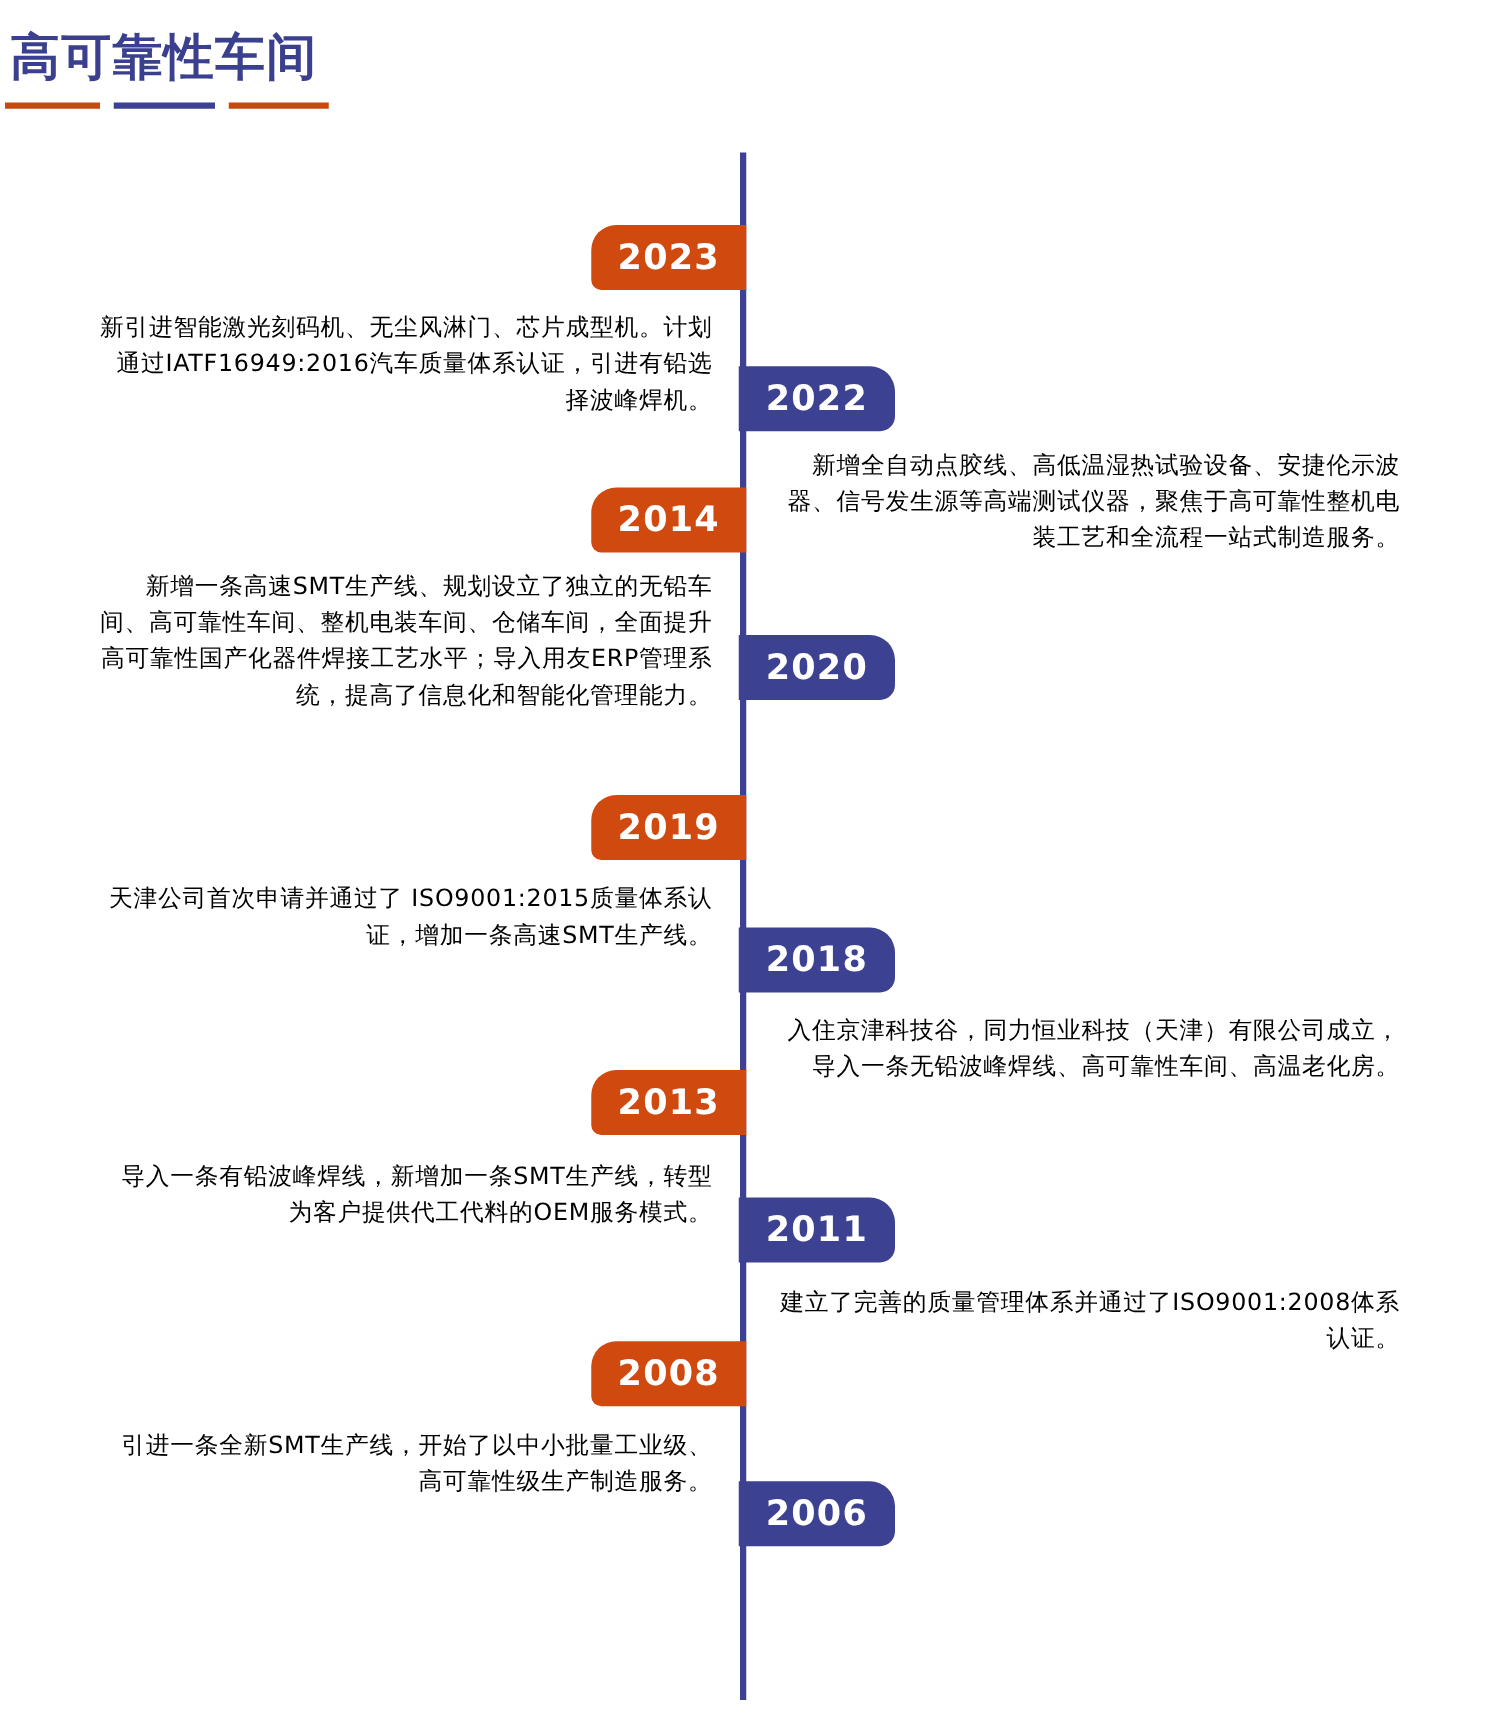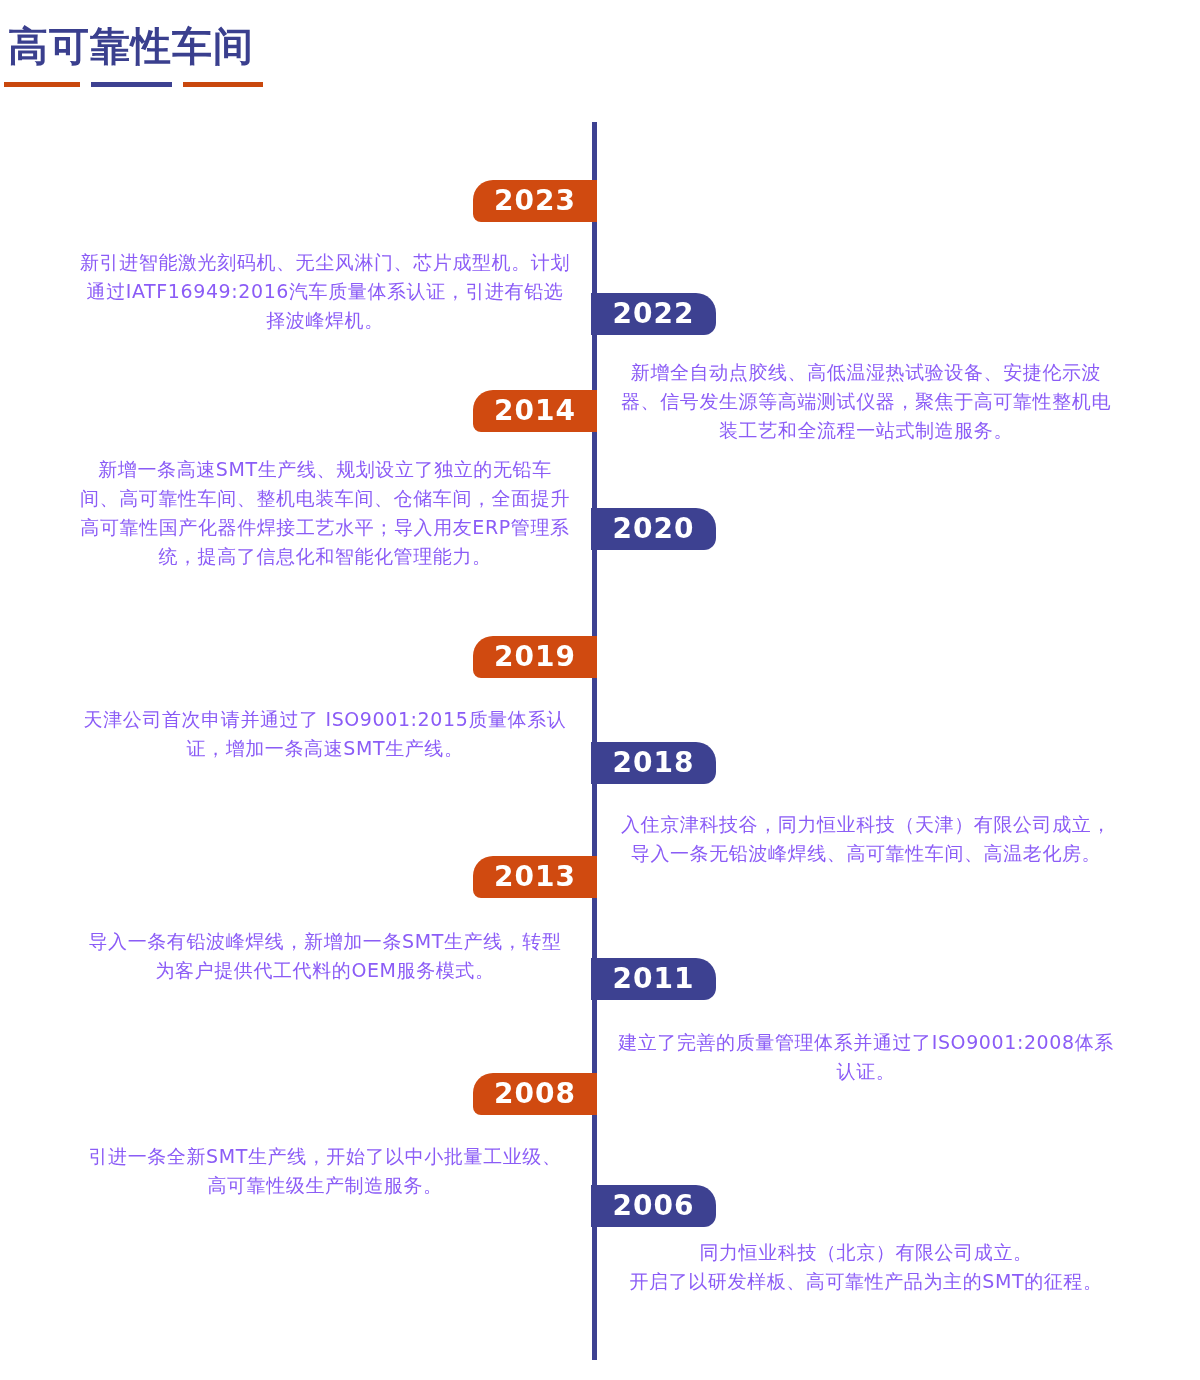--- a/index.html
+++ b/index.html
@@ -44,21 +44,21 @@
     position: absolute;
     left: 592px;
     top: 122px;
     width: 5px;
     height: 1238px;
     background: #3d4191;
   }
 
   .badge {
     position: absolute;
-    height: 42px;
+    height: 52px;
     display: flex;
     align-items: center;
     justify-content: center;
     color: #ffffff;
     font-size: 28px;
     font-weight: 700;
     letter-spacing: 1px;
     line-height: 1;
   }
   .badge-left {
@@ -69,26 +69,26 @@
   }
   .badge-right {
     left: 591px;
     width: 125px;
     background: #3d4191;
     border-radius: 0 20px 12px 0;
   }
 
   .desc {
     position: absolute;
-    color: #8b5cf6;
+    color: #000000;
     font-size: 19px;
     line-height: 29px;
     letter-spacing: 0.6px;
     white-space: pre-line;
-    text-align: center;
+    text-align: right;
   }
   .desc-left { left: 80px; width: 490px; }
   .desc-right { left: 612px; width: 508px; }
 </style>
 </head>
 <body>
 
 <div class="page">
 
   <h1 class="page-title">高可靠性车间</h1>
@@ -121,16 +121,14 @@
   <div class="badge badge-left" style="top:856px">2013</div>
   <p class="desc desc-left" style="top:927px">导入一条有铅波峰焊线，新增加一条SMT生产线，转型为客户提供代工代料的OEM服务模式。</p>
 
   <div class="badge badge-right" style="top:958px">2011</div>
   <p class="desc desc-right" style="top:1028px">建立了完善的质量管理体系并通过了ISO9001:2008体系认证。</p>
 
   <div class="badge badge-left" style="top:1073px">2008</div>
   <p class="desc desc-left" style="top:1142px">引进一条全新SMT生产线，开始了以中小批量工业级、高可靠性级生产制造服务。</p>
 
   <div class="badge badge-right" style="top:1185px">2006</div>
-  <p class="desc desc-right" style="top:1238px">同力恒业科技（北京）有限公司成立。
-开启了以研发样板、高可靠性产品为主的SMT的征程。</p>
 
 </div>
 
 </body></html>

